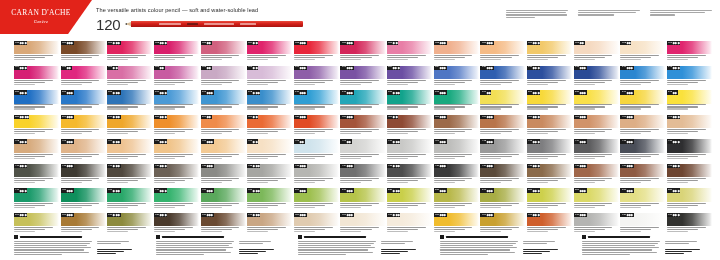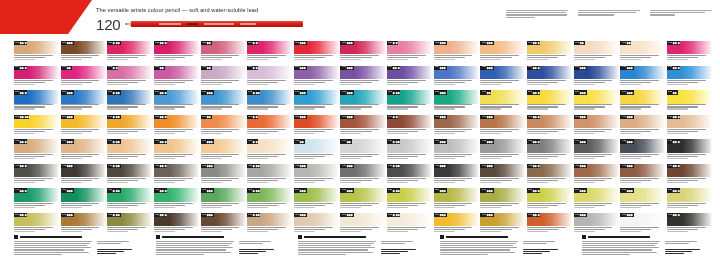--- a/index.html
+++ b/index.html
@@ -286,20 +286,24 @@
   .fb-gap { height: 2.4px; }
 </style>
 </head>
 <body>
 
 <div id="page">
 
   <div class="header">
 
     <div class="brand-banner"></div>
+    <div class="brand-lockup">
+      <div class="brand-name">CARAN D'ACHE</div>
+      <div class="brand-city">Genève</div>
+    </div>
 
     <div class="tagline">The versatile artists colour pencil — soft and water-soluble lead</div>
 
     <div class="count-row">
       <div class="count-number">120</div>
       <div class="pencil">
         <div class="pencil-tip"></div>
         <div class="pencil-point"></div>
         <div class="pencil-body">
           <div class="pencil-print">

